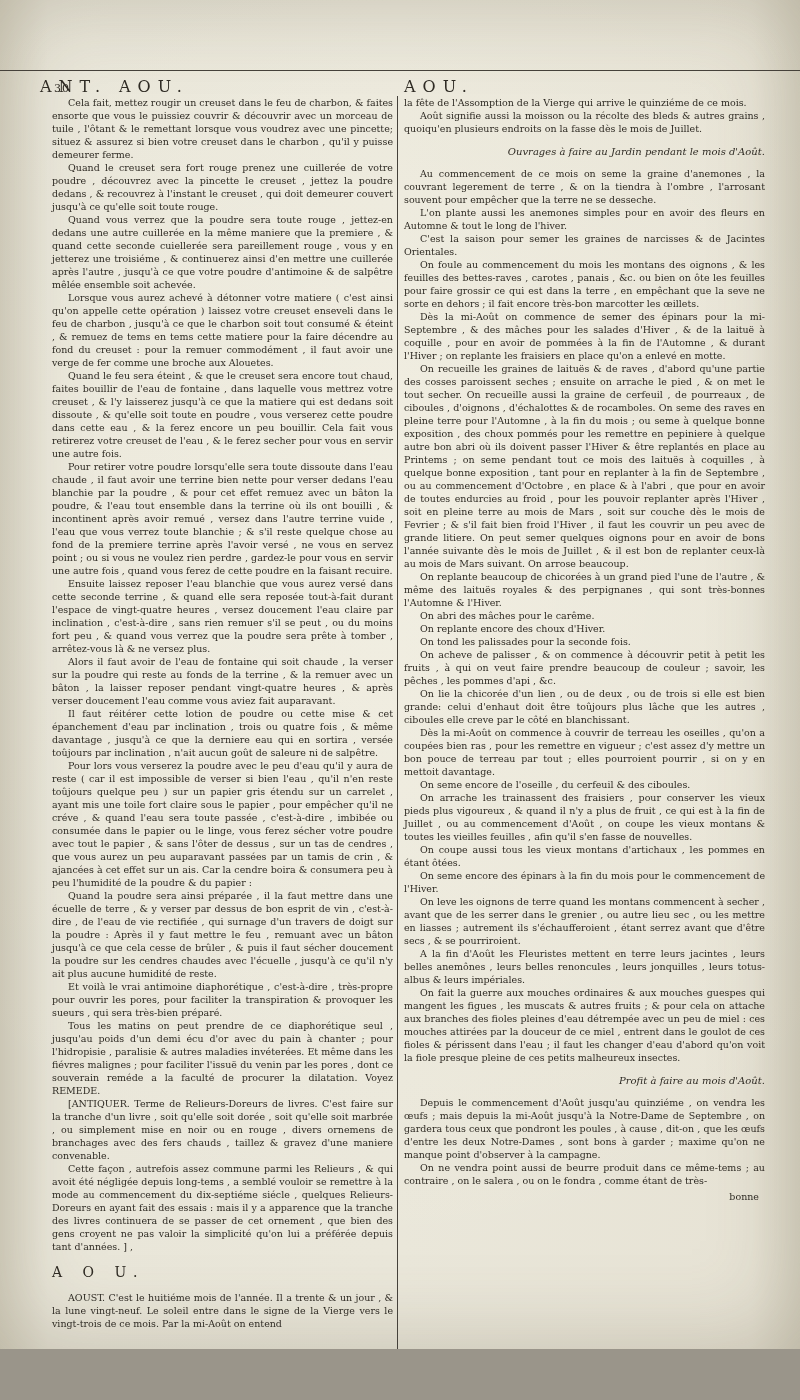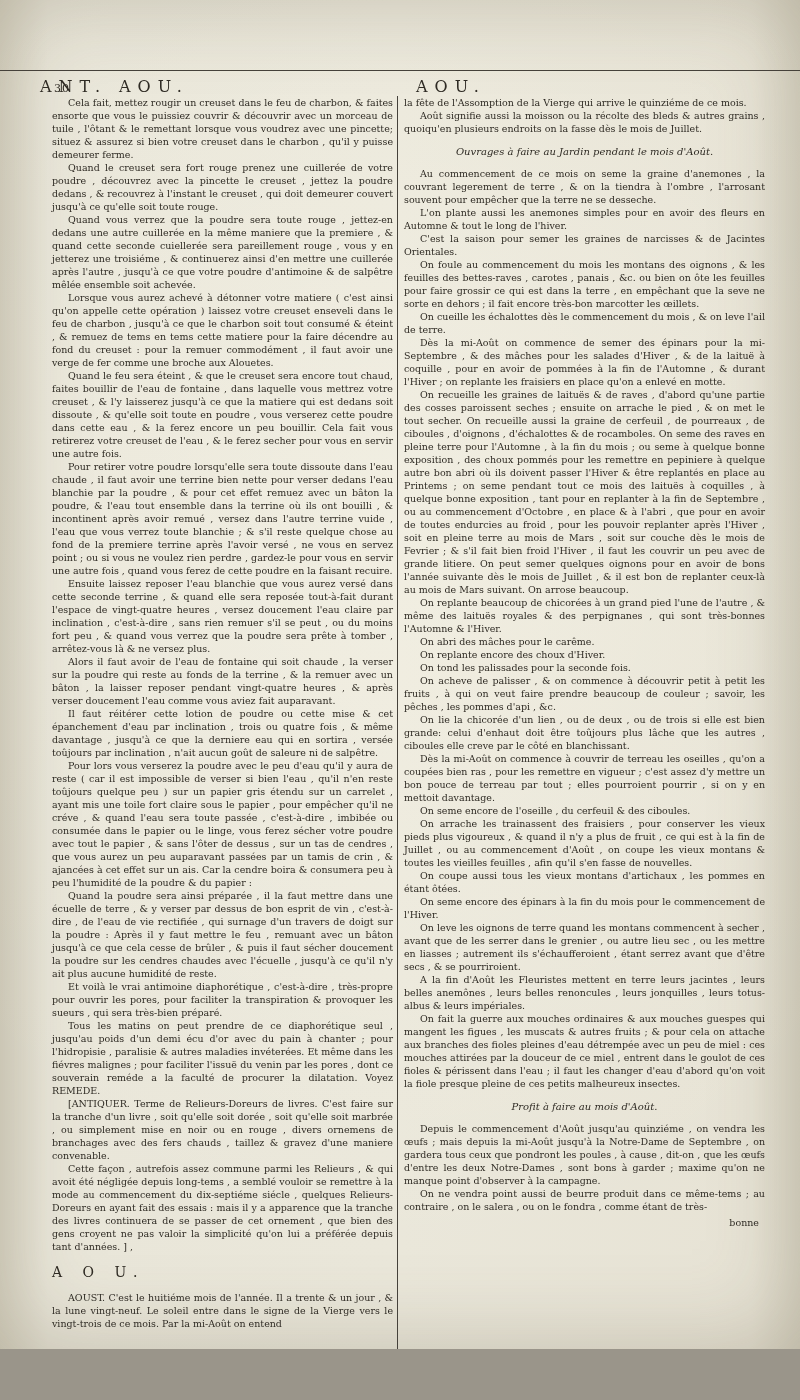--- a/index.html
+++ b/index.html
@@ -31,38 +31,38 @@
   .page-number {
     position: absolute; left: 54px; top: 82px;
     font-size: 11px; letter-spacing: 1px;
   }
   .running-head {
     position: absolute; top: 77px;
     font-size: 16px; letter-spacing: 7px;
     text-align: left; white-space: nowrap;
   }
   .running-head.left  { left: 40px;  width: 352px; }
-  .running-head.right { left: 416px; width: 360px; }
+  .running-head.right { left: 404px; width: 360px; }
   .col {
     position: absolute; top: 96px;
     font-size: 9.5px; line-height: 13px;
     text-align: justify;
   }
   .left-col  { left: 52px;  width: 341px; }
   .right-col { left: 404px; width: 361px; }
   .col p { margin: 0; padding: 0; }
   .col p.body       { text-indent: 16px; }
   .col p.flush      { text-indent: 0; }
   .col p.section {
     text-indent: 0;
     font-size: 14px; letter-spacing: 8px;
     margin: 13px 0 12px 0;
   }
   .col p.subheading {
-    text-align: center; text-indent: 0;
+    text-align: right; text-indent: 0;
     font-style: italic; font-size: 10px;
     margin: 10px 0 9px 0;
   }
   .col p.catchword {
     text-align: right; text-indent: 0;
     margin-top: 3px; padding-right: 6px;
   }
 </style>
 </head>
 <body>
@@ -93,21 +93,20 @@
       <p class="body">AOUST. C'est le huitiéme mois de l'année. Il a trente &amp; un jour , &amp; la lune vingt-neuf. Le soleil entre dans le signe de la Vierge vers le vingt-trois de ce mois. Par la mi-Août on entend</p>
     </div>
   <div class="col right-col">
       <p class="flush">la fête de l'Assomption de la Vierge qui arrive le quinziéme de ce mois.</p>
       <p class="body">Août signifie aussi la moisson ou la récolte des bleds &amp; autres grains , quoiqu'en plusieurs endroits on la fasse dès le mois de Juillet.</p>
       <p class="subheading">Ouvrages à faire au Jardin pendant le mois d'Août.</p>
       <p class="body">Au commencement de ce mois on seme la graine d'anemones , la couvrant legerement de terre , &amp; on la tiendra à l'ombre , l'arrosant souvent pour empêcher que la terre ne se desseche.</p>
       <p class="body">L'on plante aussi les anemones simples pour en avoir des fleurs en Automne &amp; tout le long de l'hiver.</p>
       <p class="body">C'est la saison pour semer les graines de narcisses &amp; de Jacintes Orientales.</p>
       <p class="body">On foule au commencement du mois les montans des oignons , &amp; les feuilles des bettes-raves , carotes , panais , &amp;c. ou bien on ôte les feuilles pour faire grossir ce qui est dans la terre , en empêchant que la seve ne sorte en dehors ; il fait encore très-bon marcotter les œillets.</p>
-      <p class="body">On cueille les échalottes dès le commencement du mois , &amp; on leve l'ail de terre.</p>
       <p class="body">Dès la mi-Août on commence de semer des épinars pour la mi-Septembre , &amp; des mâches pour les salades d'Hiver , &amp; de la laituë à coquille , pour en avoir de pommées à la fin de l'Automne , &amp; durant l'Hiver ; on replante les fraisiers en place qu'on a enlevé en motte.</p>
       <p class="body">On recueille les graines de laituës &amp; de raves , d'abord qu'une partie des cosses paroissent seches ; ensuite on arrache le pied , &amp; on met le tout secher. On recueille aussi la graine de cerfeuil , de pourreaux , de ciboules , d'oignons , d'échalottes &amp; de rocamboles. On seme des raves en pleine terre pour l'Automne , à la fin du mois ; ou seme à quelque bonne exposition , des choux pommés pour les remettre en pepiniere à quelque autre bon abri où ils doivent passer l'Hiver &amp; être replantés en place au Printems ; on seme pendant tout ce mois des laituës à coquilles , à quelque bonne exposition , tant pour en replanter à la fin de Septembre , ou au commencement d'Octobre , en place &amp; à l'abri , que pour en avoir de toutes endurcies au froid , pour les pouvoir replanter après l'Hiver , soit en pleine terre au mois de Mars , soit sur couche dès le mois de Fevrier ; &amp; s'il fait bien froid l'Hiver , il faut les couvrir un peu avec de grande litiere. On peut semer quelques oignons pour en avoir de bons l'année suivante dès le mois de Juillet , &amp; il est bon de replanter ceux-là au mois de Mars suivant. On arrose beaucoup.</p>
       <p class="body">On replante beaucoup de chicorées à un grand pied l'une de l'autre , &amp; même des laituës royales &amp; des perpignanes , qui sont très-bonnes l'Automne &amp; l'Hiver.</p>
       <p class="body">On abri des mâches pour le carême.</p>
       <p class="body">On replante encore des choux d'Hiver.</p>
       <p class="body">On tond les palissades pour la seconde fois.</p>
       <p class="body">On acheve de palisser , &amp; on commence à découvrir petit à petit les fruits , à qui on veut faire prendre beaucoup de couleur ; savoir, les pêches , les pommes d'api , &amp;c.</p>
       <p class="body">On lie la chicorée d'un lien , ou de deux , ou de trois si elle est bien grande: celui d'enhaut doit être toûjours plus lâche que les autres , ciboules elle creve par le côté en blanchissant.</p>
       <p class="body">Dès la mi-Août on commence à couvrir de terreau les oseilles , qu'on a coupées bien ras , pour les remettre en vigueur ; c'est assez d'y mettre un bon pouce de terreau par tout ; elles pourroient pourrir , si on y en mettoit davantage.</p>
       <p class="body">On seme encore de l'oseille , du cerfeuil &amp; des ciboules.</p>

